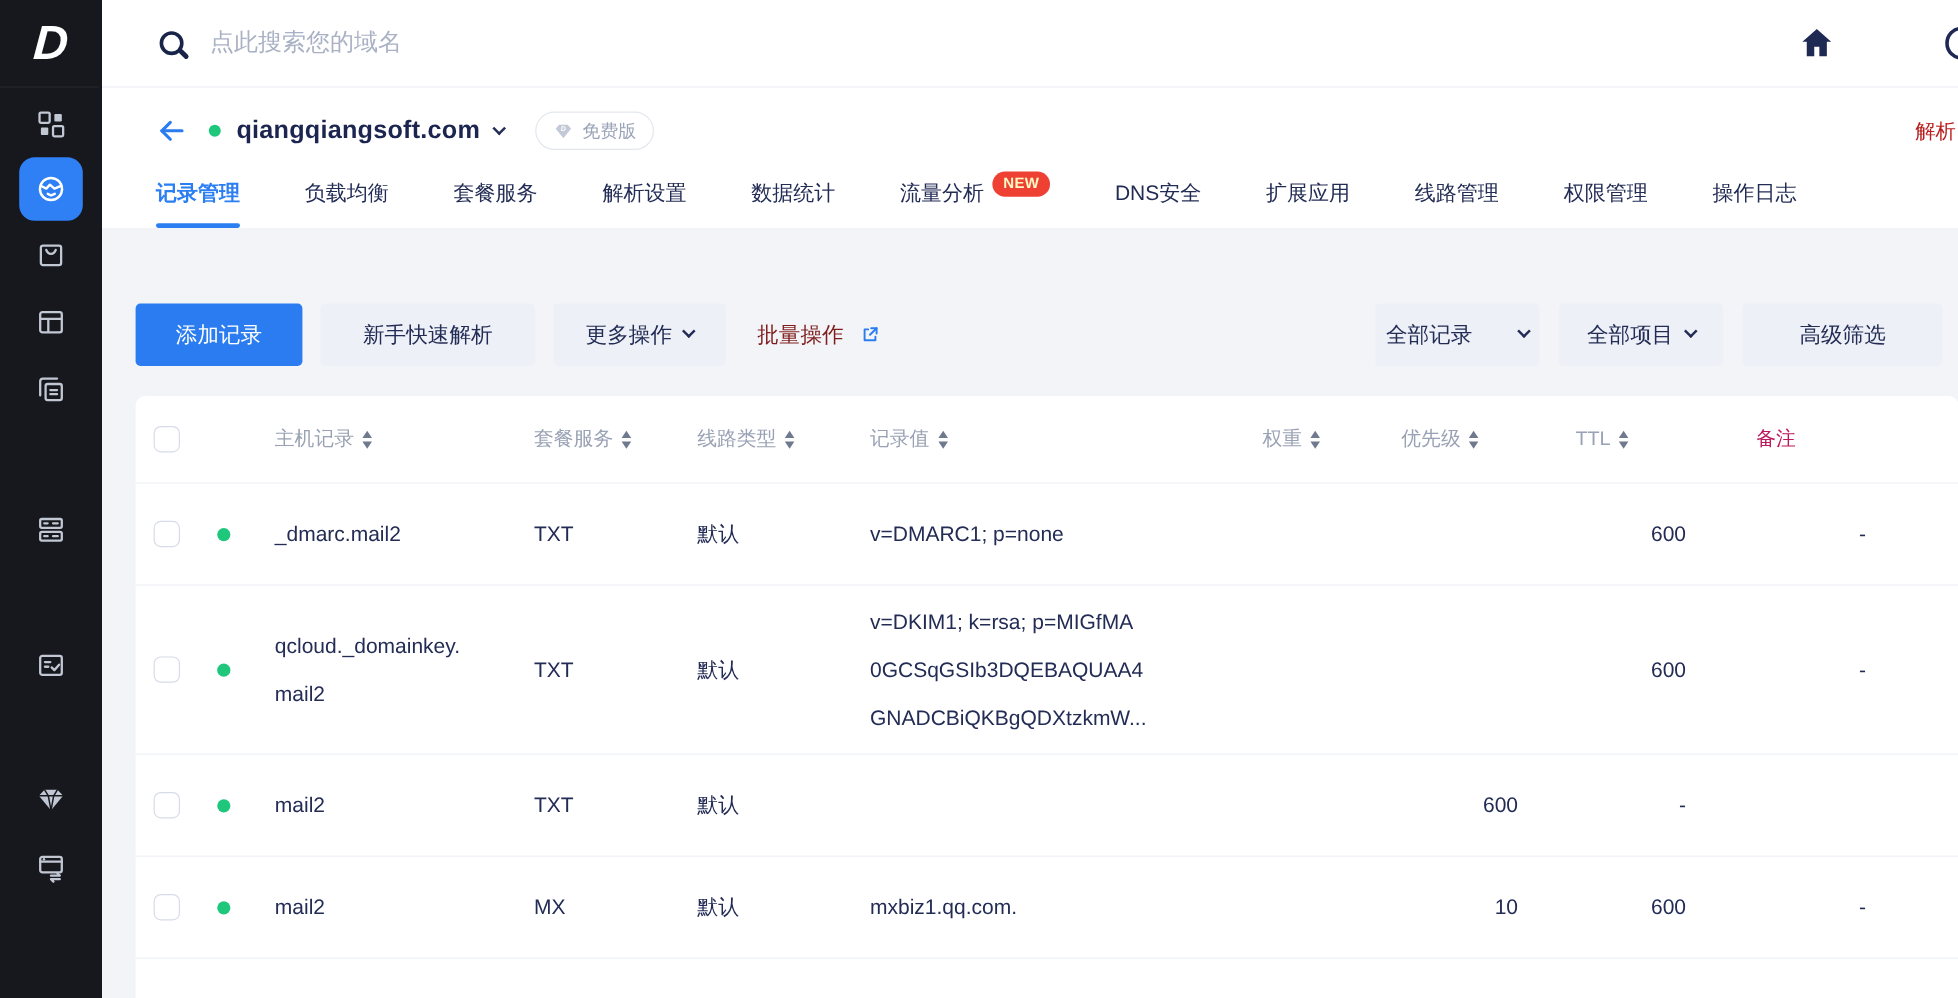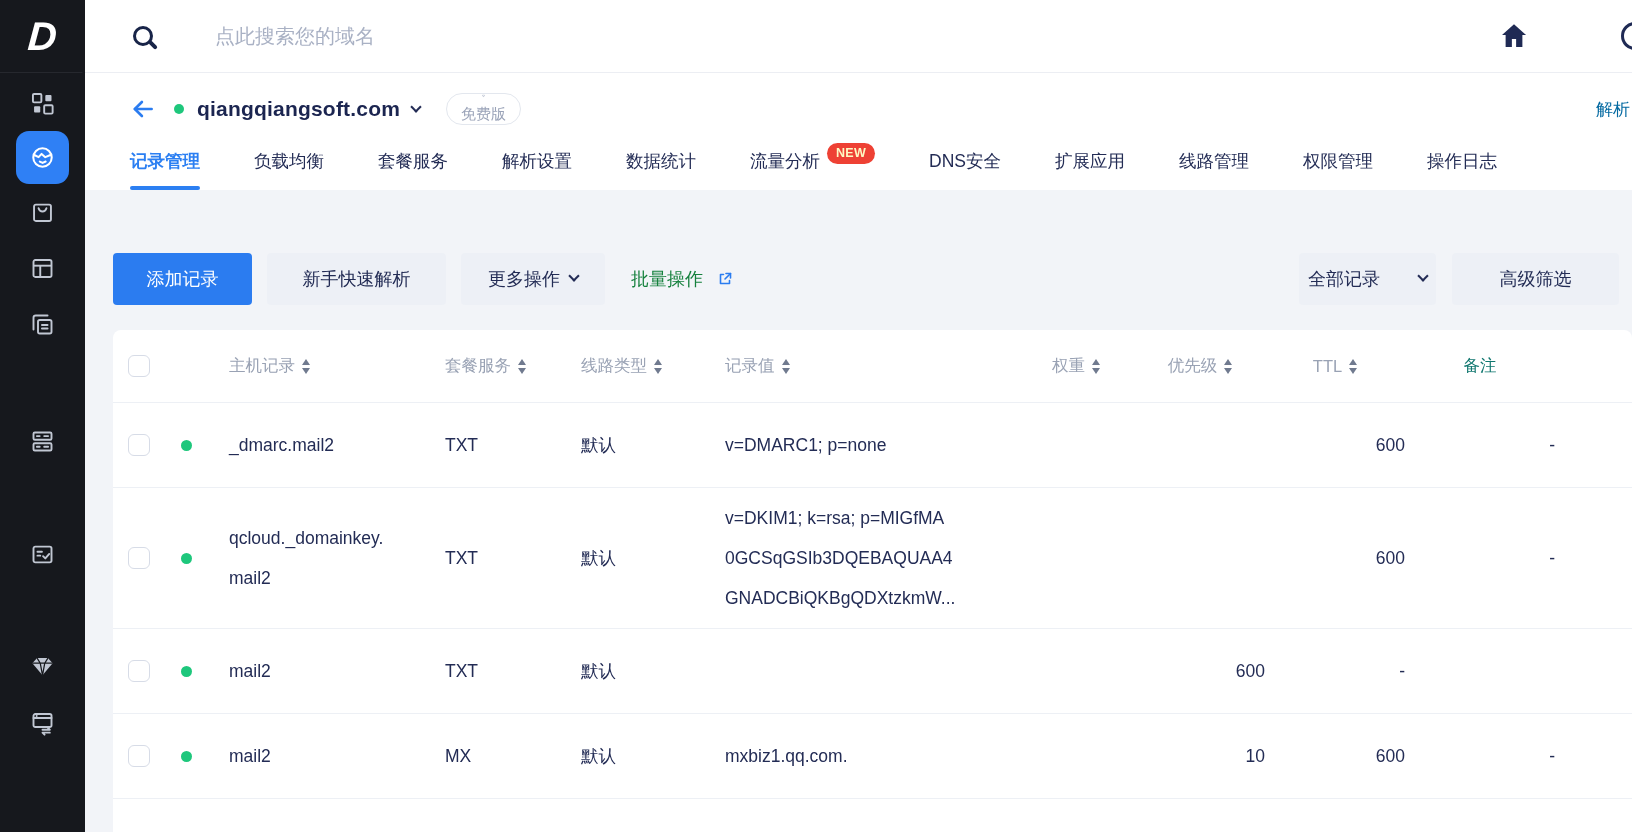--- a/index.html
+++ b/index.html
@@ -21,71 +21,71 @@
   .mt85{margin-top:85px} .mt81{margin-top:81px} .mt80{margin-top:80px}
   
   .main { flex:1; display:flex; flex-direction:column; min-width:0; }
   
   .topbar { height:73px; background:#fff; border-bottom:1px solid #eceef3; display:flex; align-items:center;
             padding-left:48px; position:relative; flex-shrink:0; }
   .search-icon { width:20px; height:20px; border:3px solid #182448; border-radius:50%; position:relative; margin-right:22px; flex-shrink:0; }
   .search-icon::after { content:""; position:absolute; width:4px; height:10px; background:#182448; border-radius:2px;
             transform:rotate(-45deg); right:-5px; bottom:-7px; }
   .search-input { border:none; outline:none; font-size:20px; width:620px; color:#232c55;
-            font-family:"Liberation Sans","DejaVu Sans",sans-serif;margin-left:40px; }
+            font-family:"Liberation Sans","DejaVu Sans",sans-serif; }
   .search-input::placeholder { color:#a9b1c4; }
   .top-right { position:absolute; right:0; top:0; height:100%; display:flex; align-items:center; }
   .home-icon { width:30px; height:30px; cursor:pointer; }
   .partial-circle { width:28px; height:28px; border:3px solid #1f2a54; border-radius:50%;
             margin-left:92px; margin-right:-17px; cursor:pointer; }
   
   .domain-header { background:#fff; flex-shrink:0; overflow:hidden; }
   .domain-row { display:flex; align-items:center; height:64px; padding:8px 2px 0 45px; }
   .back-arrow { width:26px; height:26px; margin-right:18px; cursor:pointer; flex-shrink:0; }
   .status-dot-sm { width:10px; height:10px; border-radius:50%; background:#1ec77c; margin-right:13px; flex-shrink:0; }
   .domain-name { font-size:21px; font-weight:700; color:#1b2550; letter-spacing:.2px; }
   .domain-caret { width:8px; height:8px; border-right:2.2px solid #232c55; border-bottom:2.2px solid #232c55;
             transform:rotate(45deg); margin:-4px 26px 0 12px; cursor:pointer; }
   .plan-badge { display:inline-flex; align-items:center; gap:7px; height:32px; padding:0 14px;
-            border:1px solid #e3e7ee; border-radius:17px; color:#9aa3b8; font-size:15px; cursor:pointer;flex-direction:column; }
-  .header-right-text { margin-left:auto; font-size:17px; color:#0369a1; white-space:nowrap; cursor:pointer; }
+            border:1px solid #e3e7ee; border-radius:17px; color:#9aa3b8; font-size:15px; cursor:pointer; }
+  .header-right-text { margin-left:auto; font-size:17px; color:#b91c1c; white-space:nowrap; cursor:pointer; }
   .tabs { display:flex; align-items:flex-end; height:53px; padding-left:45px; }
   .tab { font-size:17.5px; color:#232c55; padding-bottom:17px; margin-right:54px; position:relative;
          display:flex; align-items:center; white-space:nowrap; cursor:pointer; }
   .tab.active { color:#2b7ff2; font-weight:700; }
   .tab.active::after { content:""; position:absolute; left:0; right:0; bottom:0; height:4px; background:#2b7ff2; border-radius:2px; }
   .tab-badge { margin-left:7px; background:#ee4134; color:#fef9c3; font-size:12.5px; font-weight:700;
          padding:3px 9px 4px; border-radius:11px; transform:translateY(-8px); letter-spacing:.3px; }
   
   .content { flex:1; background:#f2f4f8; padding:63px 13px 0 28px; min-width:0; }
   .toolbar { display:flex; align-items:center; height:52px; margin-bottom:25px; }
   .btn { height:52px; border:none; border-radius:4px; font-size:18px; display:inline-flex; align-items:center;
          justify-content:center; cursor:pointer; font-family:inherit; color:#232c55; }
   .btn-primary { background:#2b7cf0; color:#fff; width:139px; margin-right:15px; }
   .btn-light { background:#edf0f6; }
   .btn-quick { width:179px; margin-right:15px; }
   .btn-more { width:144px; margin-right:26px; }
   .caret-dn { width:8px; height:8px; border-right:2px solid #232c55; border-bottom:2px solid #232c55;
          transform:rotate(45deg); margin-left:10px; margin-top:-6px; }
-  .link-batch { display:inline-flex; align-items:center; gap:14px; color:#15803d; font-size:18px; cursor:pointer; }
+  .link-batch { display:inline-flex; align-items:center; gap:14px; color:#7f1d1d; font-size:18px; cursor:pointer; }
   .toolbar-right { margin-left:auto; display:flex; gap:16px; }
   .btn-filter1 { width:137px;gap:29px; } .btn-filter2 { width:137px; } .btn-filter3 { width:167px; }
   
   .table-card { background:#fff; border-radius:8px 8px 0 0; margin-right:-13px; min-height:460px; }
   .t-head, .t-row {
     display:grid; align-items:center;
     grid-template-columns:60px 56px 216px 136px 144px 292px 118px 130px 140px 150px 1fr;
   }
   .t-head { height:72px; color:#99a2b4; font-size:16.5px; }
   .th { display:flex; align-items:center; white-space:nowrap; }
   .th-center { justify-content:center; }
   .sort { display:inline-flex; flex-direction:column; gap:3px; margin-left:7px; }
   .sort::before { content:""; border-left:4.5px solid transparent; border-right:4.5px solid transparent; border-bottom:6px solid #707a8f; }
   .sort::after  { content:""; border-left:4.5px solid transparent; border-right:4.5px solid transparent; border-top:6px solid #707a8f; }
-  .th-remark { color:#0f766e; }
+  .th-remark { color:#be185d; }
   .checkbox { width:22px; height:22px; border:1.5px solid #d7dce7; border-radius:6px; background:#fff;
         margin-left:15px; cursor:pointer; display:block; }
   .t-row { border-top:1px solid #edf0f5; font-size:17.5px; color:#232c55; min-height:85px; padding:10px 0; }
   .status-dot { width:11px; height:11px; border-radius:50%; background:#1ec77c; margin-left:8px; display:block; }
   .cell-host div, .cell-value div { line-height:40px; }
   .cell-center { text-align:right; }
   .row-stub { border-top:1px solid #edf0f5; height:40px; }
 </style>
 </head>
 <body>
@@ -258,20 +258,24 @@
           <path d="M6.5 3.5H3.5v9h9v-3"></path>
           <path d="M9 2.5h4.5V7"></path>
           <path d="M13.5 2.5L8 8"></path>
         </svg>
       </span>
       <div class="toolbar-right">
         <button class="btn btn-light btn-filter1">
           <span>全部记录</span>
           <span class="caret-dn"></span>
         </button>
+        <button class="btn btn-light btn-filter2">
+          <span>全部项目</span>
+          <span class="caret-dn"></span>
+        </button>
         <button class="btn btn-light btn-filter3">高级筛选</button>
       </div>
     </div>
 
     <div class="table-card">
       <div class="t-head">
         <div class="th">
             <span class="checkbox"></span>
           </div>
         <div class="th"></div>

